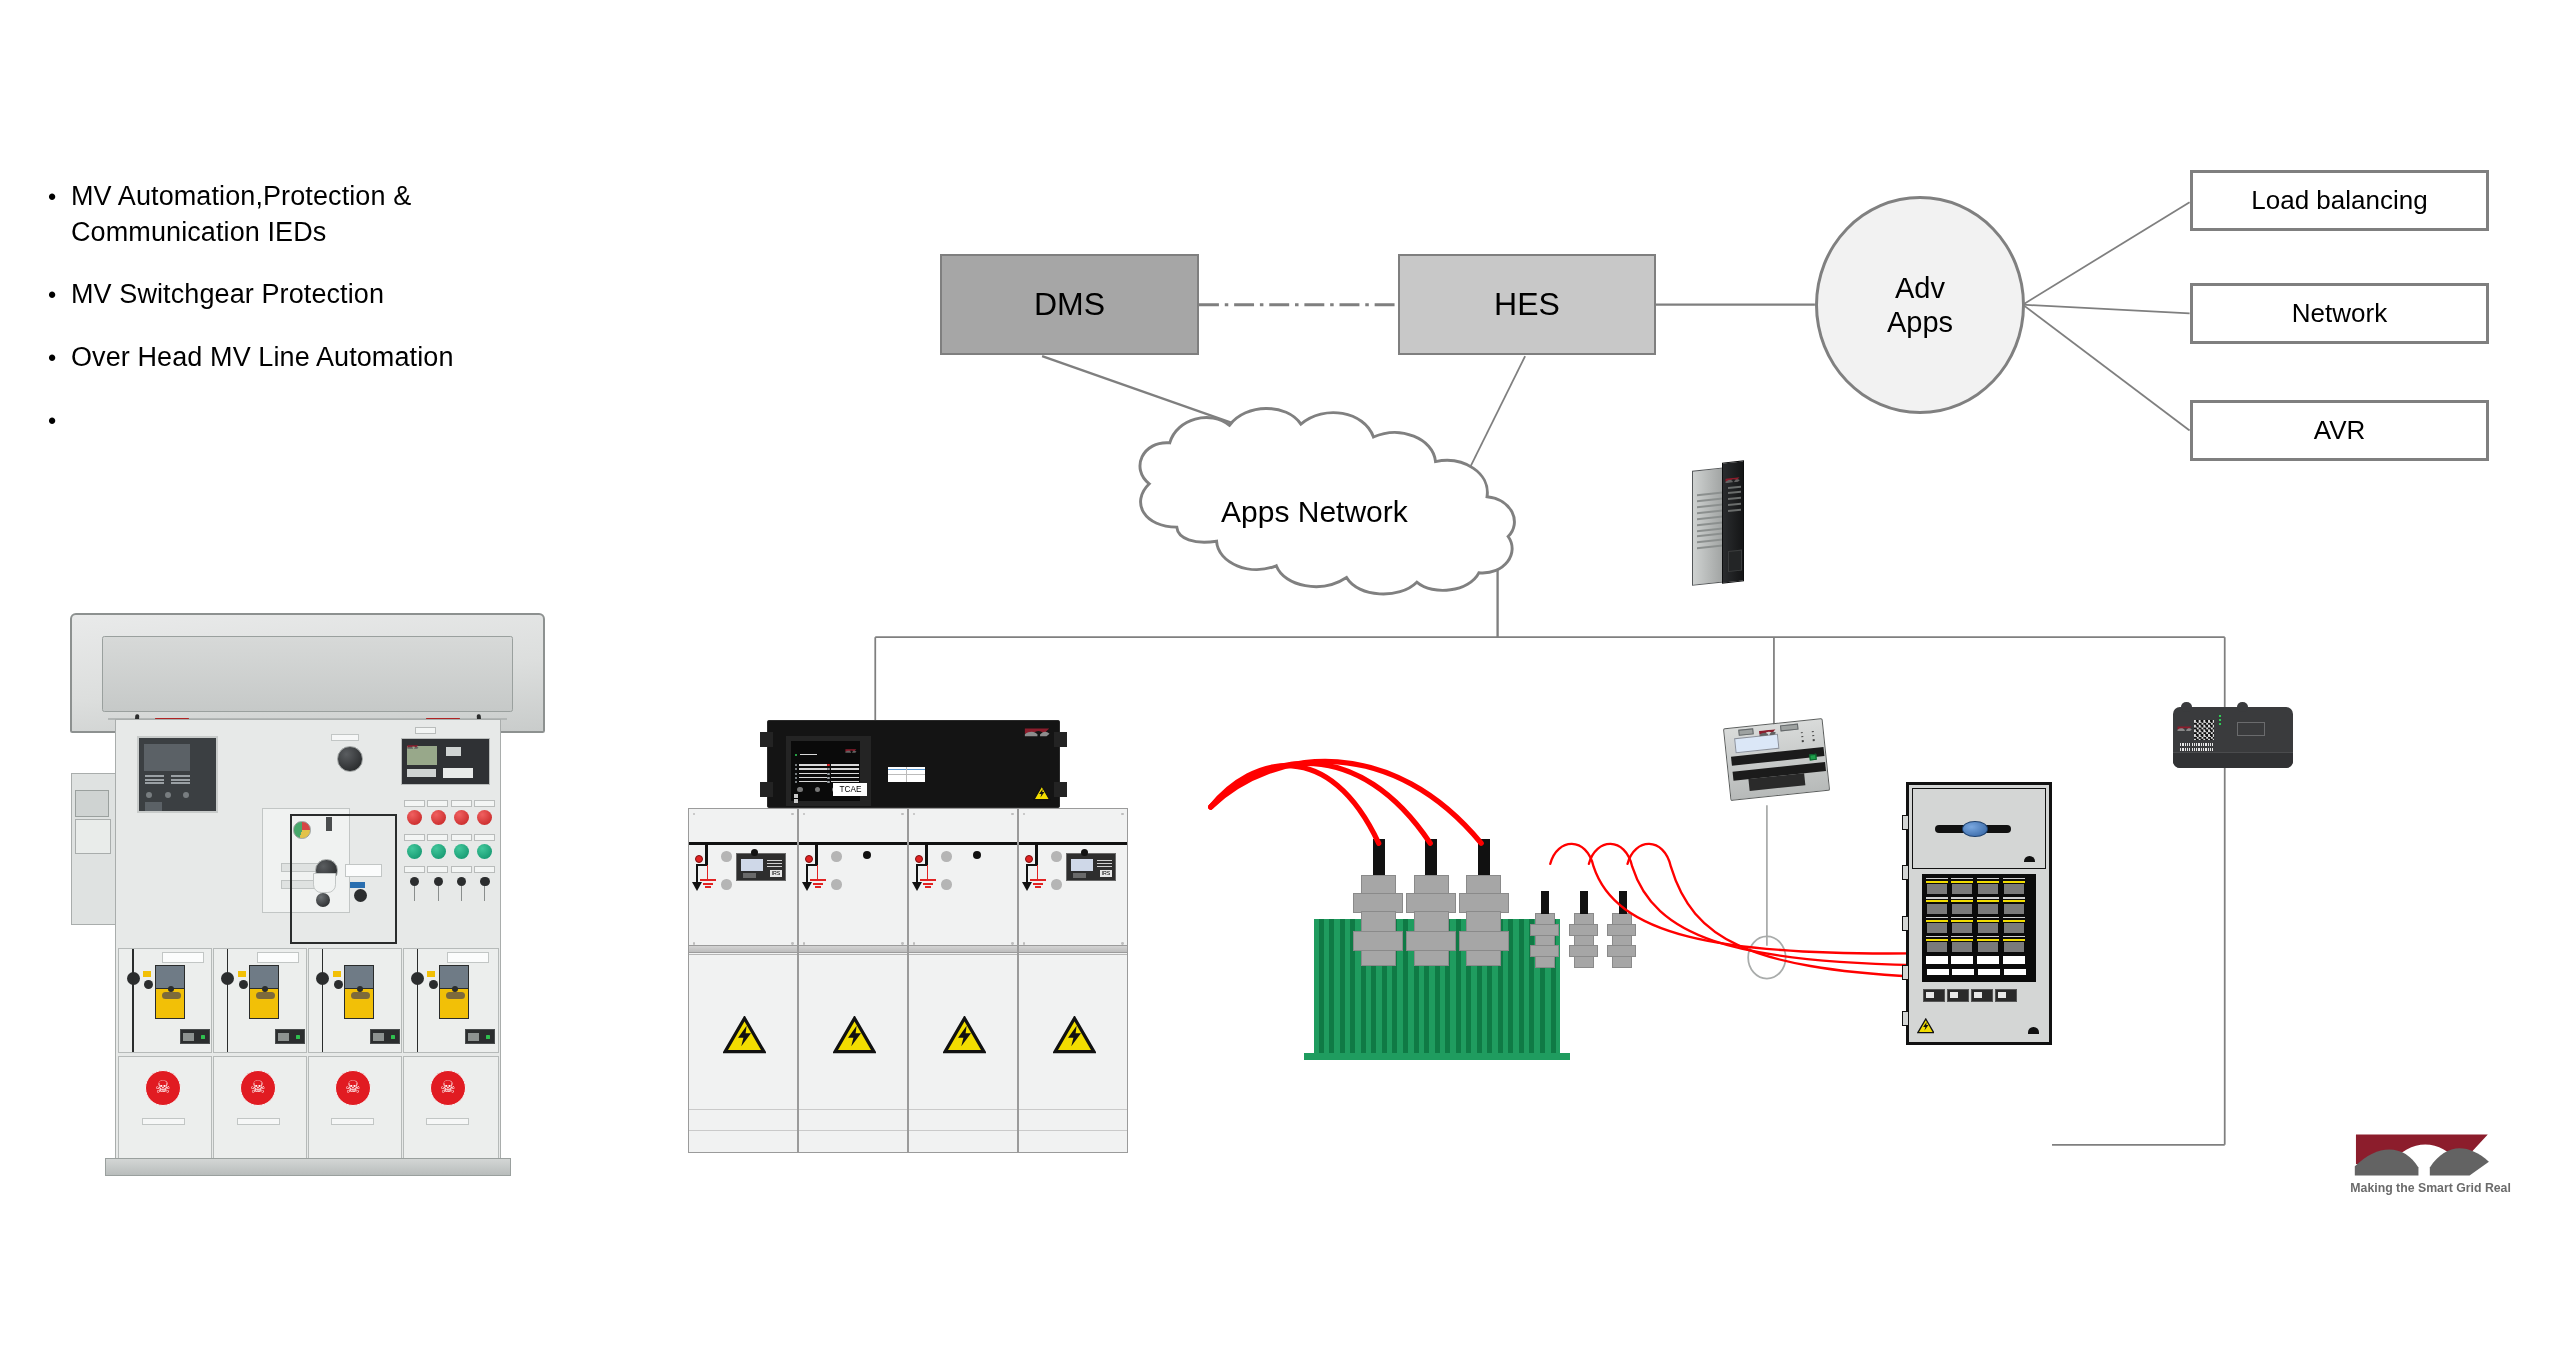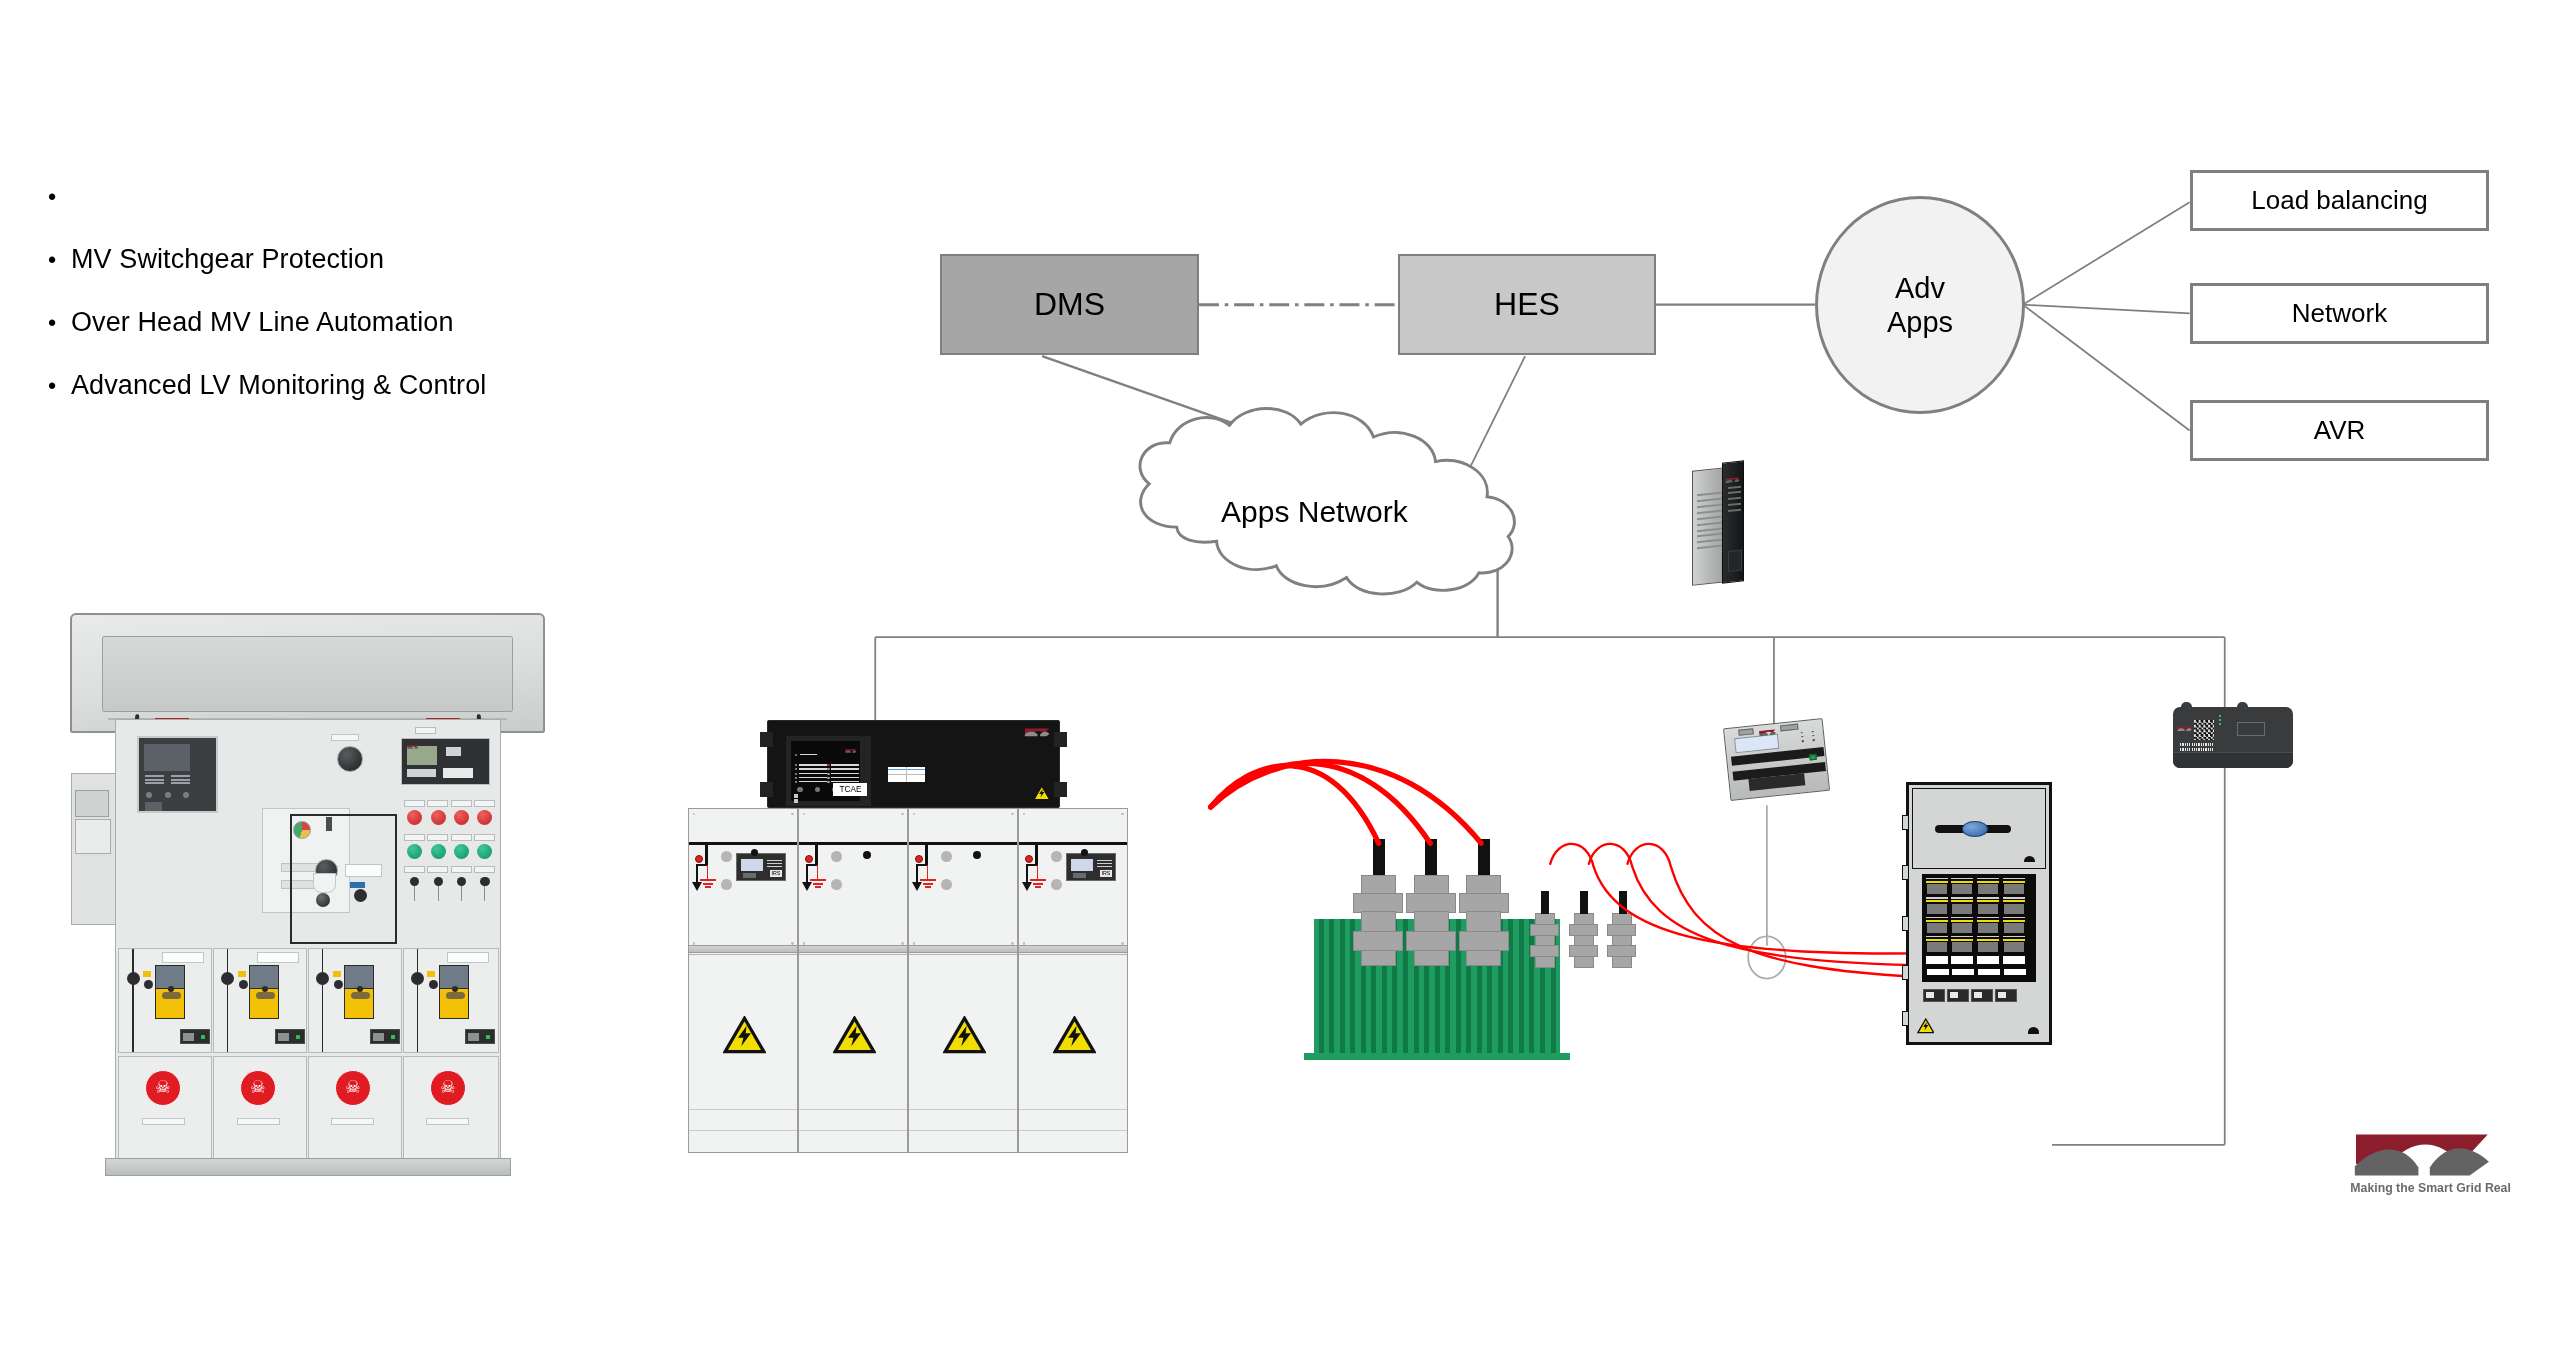--- a/index.html
+++ b/index.html
@@ -181,32 +181,32 @@
 </style>
 </head>
 <body>
 
 
 
 
 <div class="abs" id="bullets">
   <div class="bullet-row">
     <div class="bullet-dot">•</div>
+    <div class="bullet-text" style="width:375px;">MV Automation,Protection &amp; Communication IEDs</div>
   </div>
   <div class="bullet-row">
     <div class="bullet-dot">•</div>
     <div class="bullet-text">MV Switchgear Protection</div>
   </div>
   <div class="bullet-row">
     <div class="bullet-dot">•</div>
     <div class="bullet-text">Over Head MV Line Automation</div>
   </div>
   <div class="bullet-row">
     <div class="bullet-dot">•</div>
-    <div class="bullet-text">Advanced LV  Monitoring &amp; Control</div>
   </div>
 </div>
 
 
 <svg class="overlay" viewBox="0 0 4400 2300" width="2576" height="1347">
 
   <line x1="2048" y1="520" x2="2388" y2="520" stroke="#7f7f7f" stroke-width="5" stroke-dasharray="34 10 6 10"></line>
 
   <line x1="2828" y1="520" x2="3100" y2="520" stroke="#7f7f7f" stroke-width="4"></line>
 

